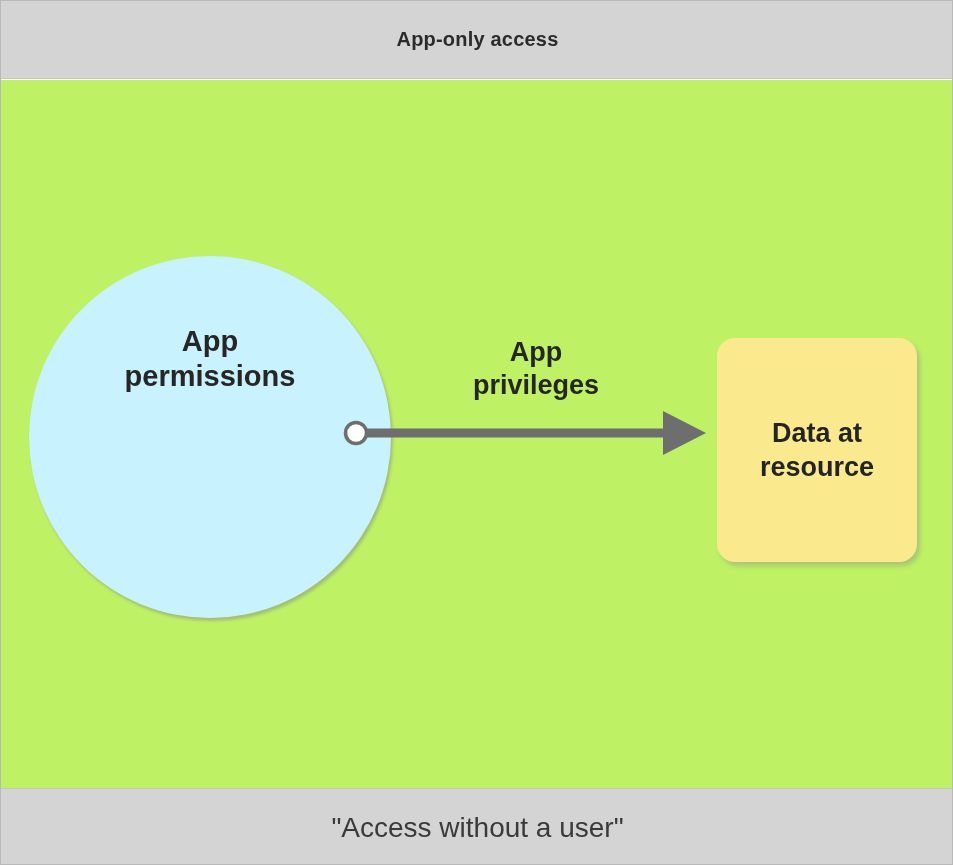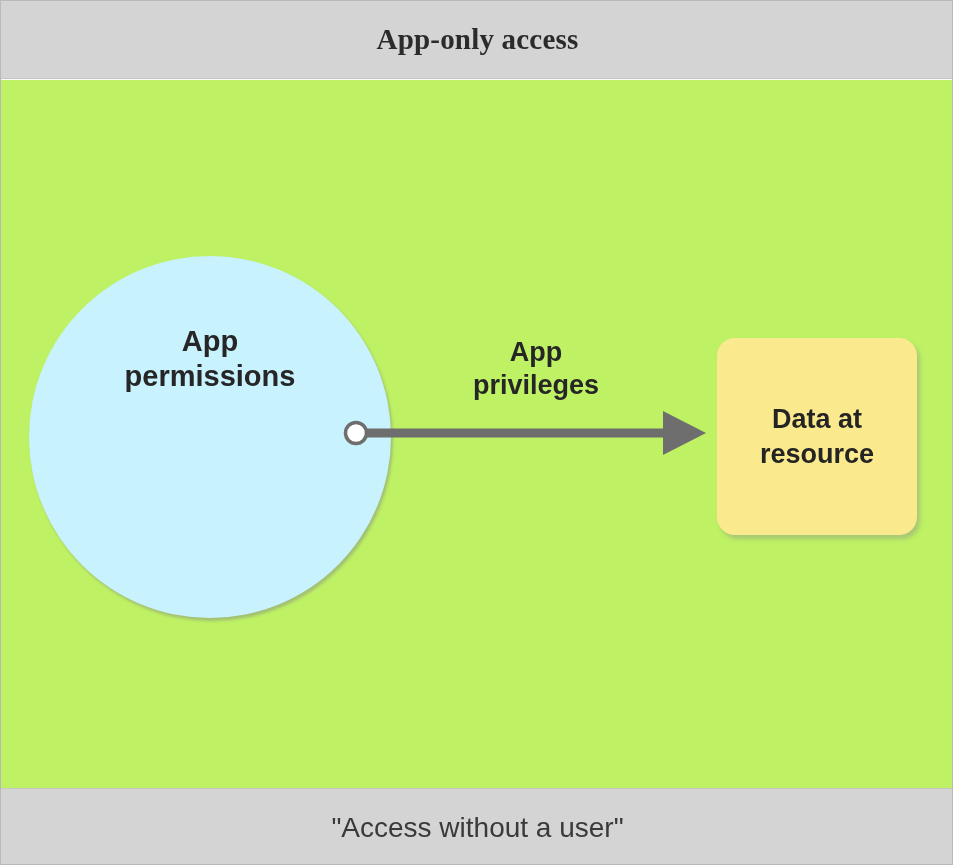--- a/index.html
+++ b/index.html
@@ -38,27 +38,26 @@
     top: 0;
     height: 78px;
     border-bottom: 1px solid #c6c6c6;
   }
   #footer-band {
     top: 787px;
     height: 78px;
     border-top: 1px solid #c6c6c6;
   }
   #header-title {
-    font-size: 29px;
+    font-size: 20px;
     font-weight: bold;
     color: #2b2b2b;
     letter-spacing: 0.2px;
     text-align: left;
     white-space: nowrap;
-    font-family: Liberation Serif, serif;
   }
   #footer-caption {
     font-size: 28px;
     font-weight: normal;
     color: #3a3a3a;
     text-align: center;
     white-space: nowrap;
   }
 
   
@@ -138,21 +137,21 @@
     white-space: pre-line;
     z-index: 4;
   }
 
   
   #resource-box {
     position: absolute;
     left: 716px;
     top: 258px;          
     width: 200px;
-    height: 197px;
+    height: 224px;
     border-radius: 18px;
     background: #fbe98e;
     box-shadow: 3px 4px 4px rgba(140,140,140,0.42);
     display: flex;
     align-items: center;
     justify-content: center;
     z-index: 2;
   }
   #resource-text {
     width: 100%;

